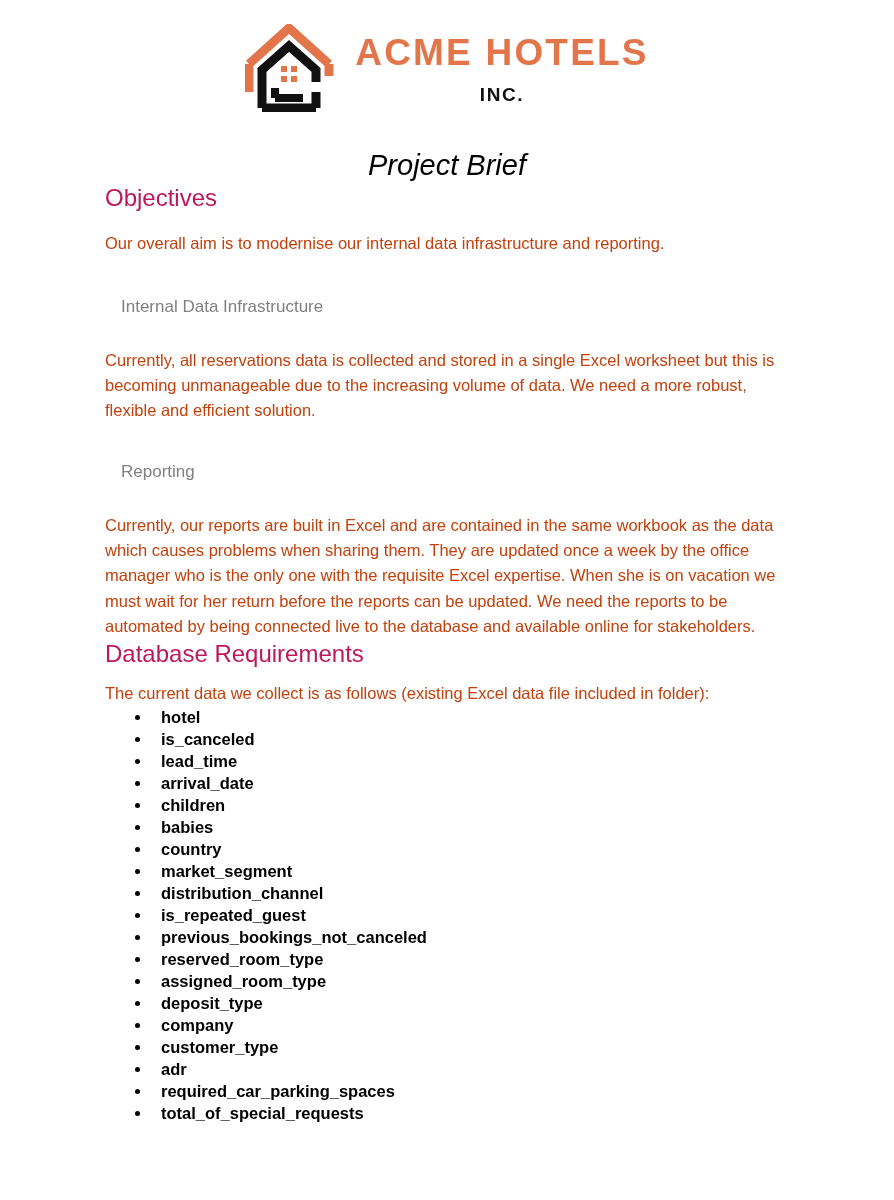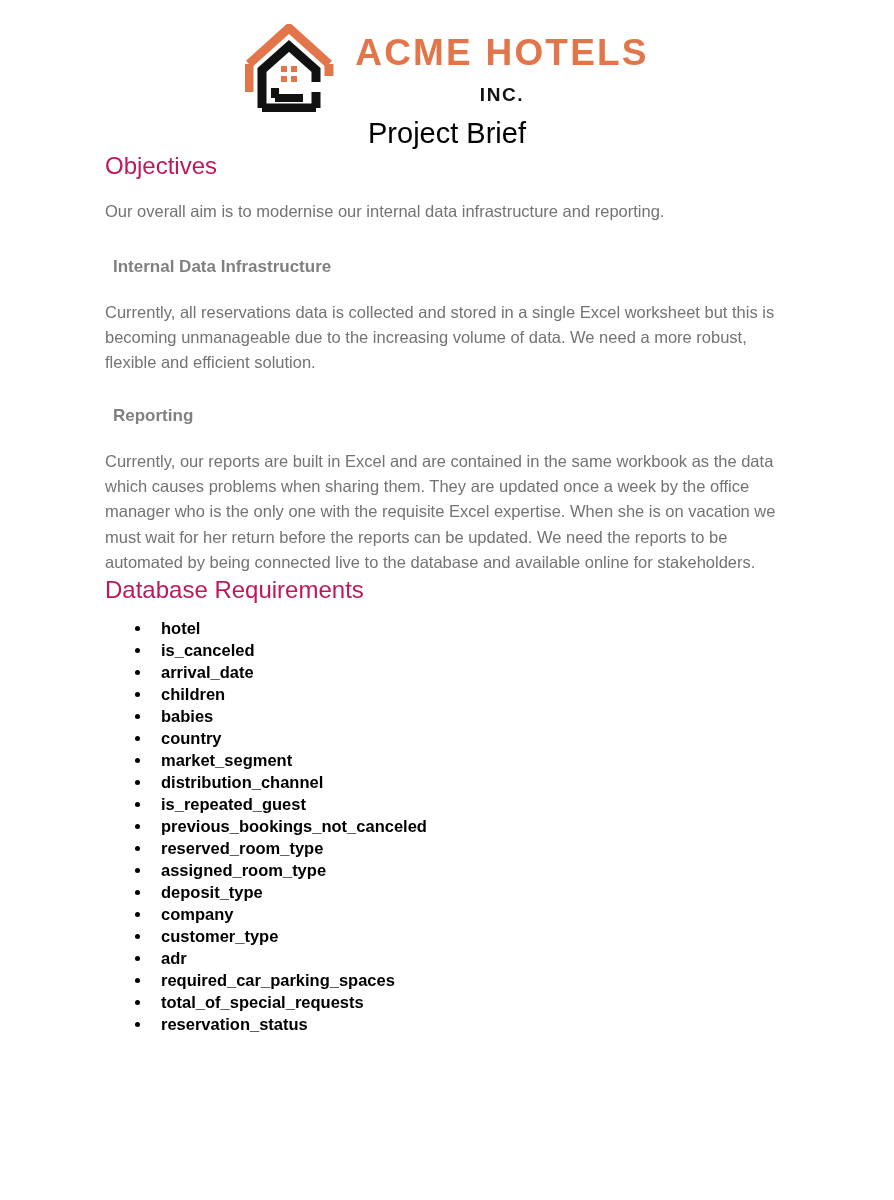--- a/index.html
+++ b/index.html
@@ -24,20 +24,21 @@
     background: #ffffff;
     box-sizing: border-box;
   }
 
   
   .letterhead {
     padding-top: 24px;
     display: flex;
     flex-direction: column;
     align-items: center;
+    gap: 9px;
   }
   .logo-row {
     display: flex;
     align-items: center;
     justify-content: center;
     gap: 18px;
   }
   .logo-mark {
     width: 92px;
     height: 88px;
@@ -66,52 +67,53 @@
     line-height: 1.2;
     margin-top: 13px;
   }
 
   
   .doc-title {
     text-align: center;
     font-size: 29px;
     font-weight: normal;
     color: #000000;
-    margin-top: 4px;
+    margin-top: 27px;
     line-height: 1.2;
+    font-style: italic;
   }
 
   
   .content {
     padding: 0 105px 0 105px;
     box-sizing: border-box;
   }
 
   h1.section-heading {
     font-size: 24px;
     font-weight: normal;
     color: #be185d;
     margin: 0;
     line-height: 1.25;
   }
   .sec-objectives { margin-top: 46px; }
   .sec-dbreq { margin-top: 40px; }
 
   h2.sub-heading {
     font-size: 17px;
-    font-weight: bold;
+    font-weight: normal;
     color: #808080;
-    margin: 8px;
+    margin: 16px;
     line-height: 1.3;
   }
 
   p.body-text {
     font-size: 16.5px;
     font-weight: normal;
-    color: #737373;
+    color: #c2410c;
     margin: 0;
     line-height: 1.52;
     text-align: left;
   }
 
   .gap-a { height: 18px; }
   .gap-b { height: 24px; }
   .gap-c { height: 14px; }
   .gap-d { height: 22px; }
   .gap-e { height: 12px; }
@@ -199,37 +201,38 @@
     <h2 class="sub-heading">Reporting</h2>
 
     <div class="gap-c"></div>
 
     <p class="body-text">Currently, our reports are built in Excel and are contained in the same workbook as the data which causes problems when sharing them. They are updated once a week by the office manager who is the only one with the requisite Excel expertise. When she is on vacation we must wait for her return before the reports can be updated. We need the reports to be automated by being connected live to the database and available online for stakeholders.</p>
 
     <h1 class="section-heading sec-dbreq">Database Requirements</h1>
 
     <div class="gap-e"></div>
 
+    <p class="body-text">The current data we collect is as follows (existing Excel data file included in folder):</p>
 
     <ul class="field-list">
         <li><span class="bullet-dot"></span><span>hotel</span></li>
         <li><span class="bullet-dot"></span><span>is_canceled</span></li>
+        <li><span class="bullet-dot"></span><span>lead_time</span></li>
         <li><span class="bullet-dot"></span><span>arrival_date</span></li>
         <li><span class="bullet-dot"></span><span>children</span></li>
         <li><span class="bullet-dot"></span><span>babies</span></li>
         <li><span class="bullet-dot"></span><span>country</span></li>
         <li><span class="bullet-dot"></span><span>market_segment</span></li>
         <li><span class="bullet-dot"></span><span>distribution_channel</span></li>
         <li><span class="bullet-dot"></span><span>is_repeated_guest</span></li>
         <li><span class="bullet-dot"></span><span>previous_bookings_not_canceled</span></li>
         <li><span class="bullet-dot"></span><span>reserved_room_type</span></li>
         <li><span class="bullet-dot"></span><span>assigned_room_type</span></li>
         <li><span class="bullet-dot"></span><span>deposit_type</span></li>
         <li><span class="bullet-dot"></span><span>company</span></li>
         <li><span class="bullet-dot"></span><span>customer_type</span></li>
         <li><span class="bullet-dot"></span><span>adr</span></li>
         <li><span class="bullet-dot"></span><span>required_car_parking_spaces</span></li>
         <li><span class="bullet-dot"></span><span>total_of_special_requests</span></li>
-        <li><span class="bullet-dot"></span><span>reservation_status</span></li>
       </ul>
 
   </div>
 </div>
 
 </body></html>

